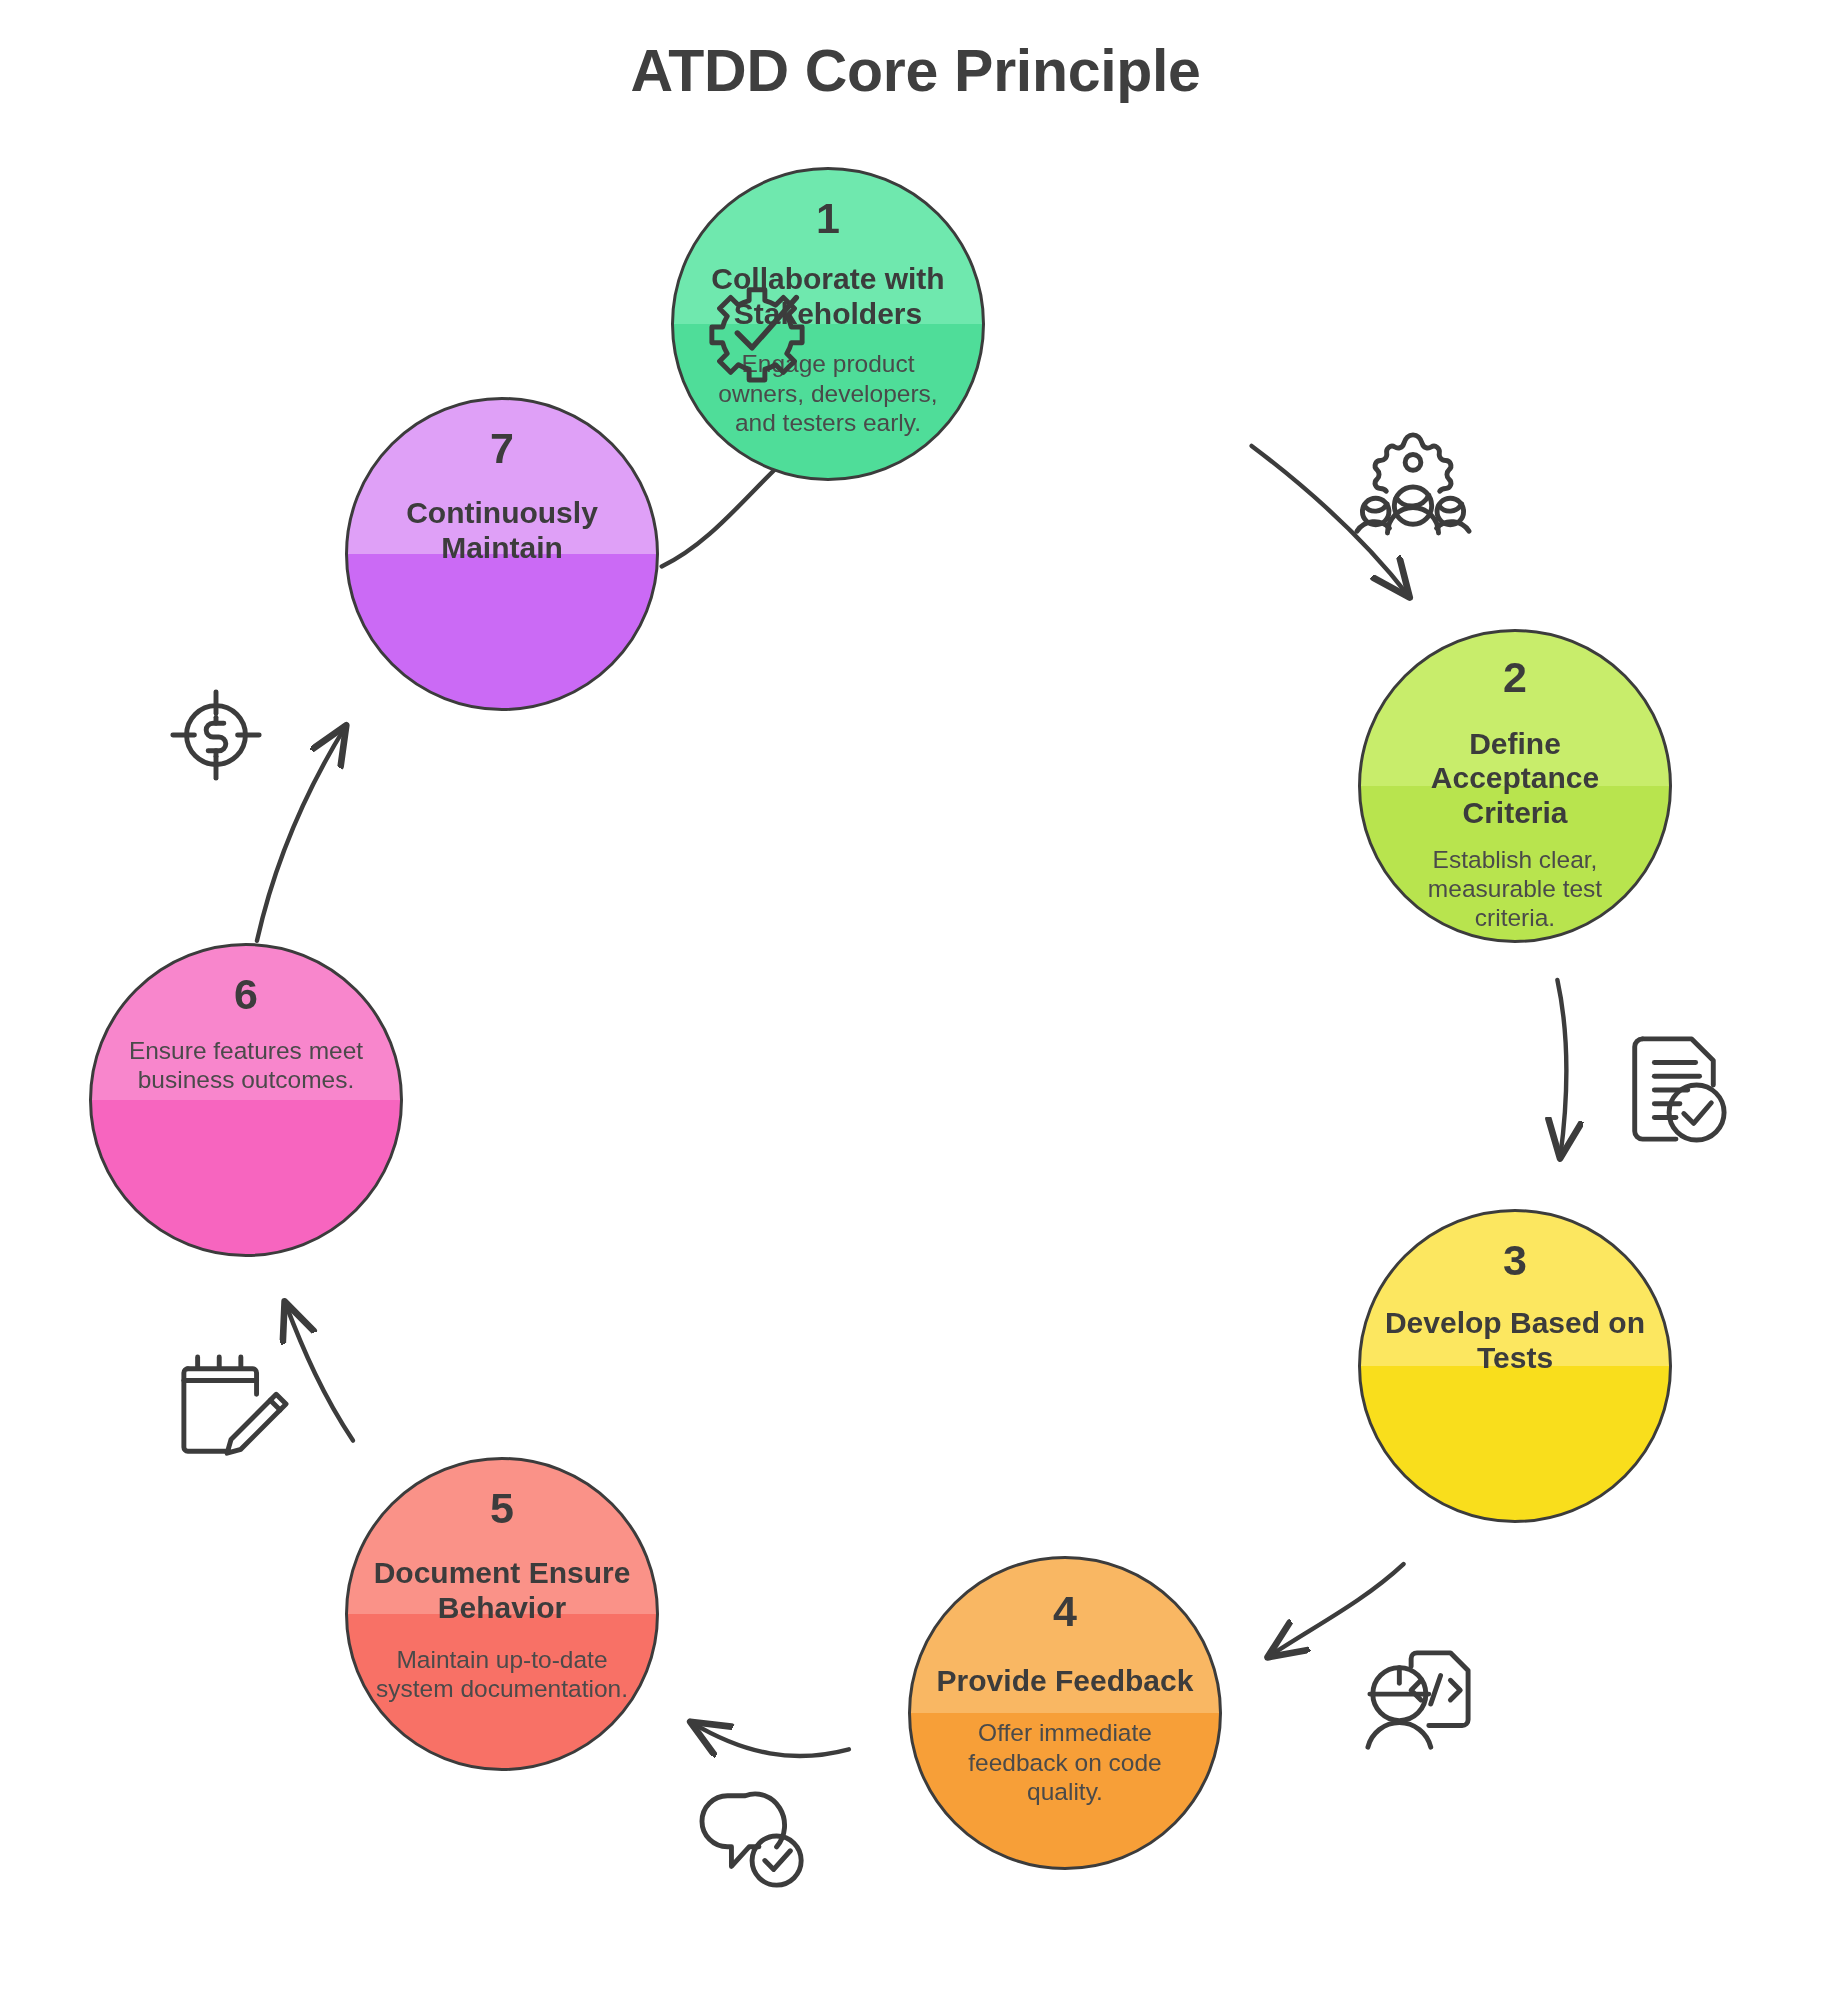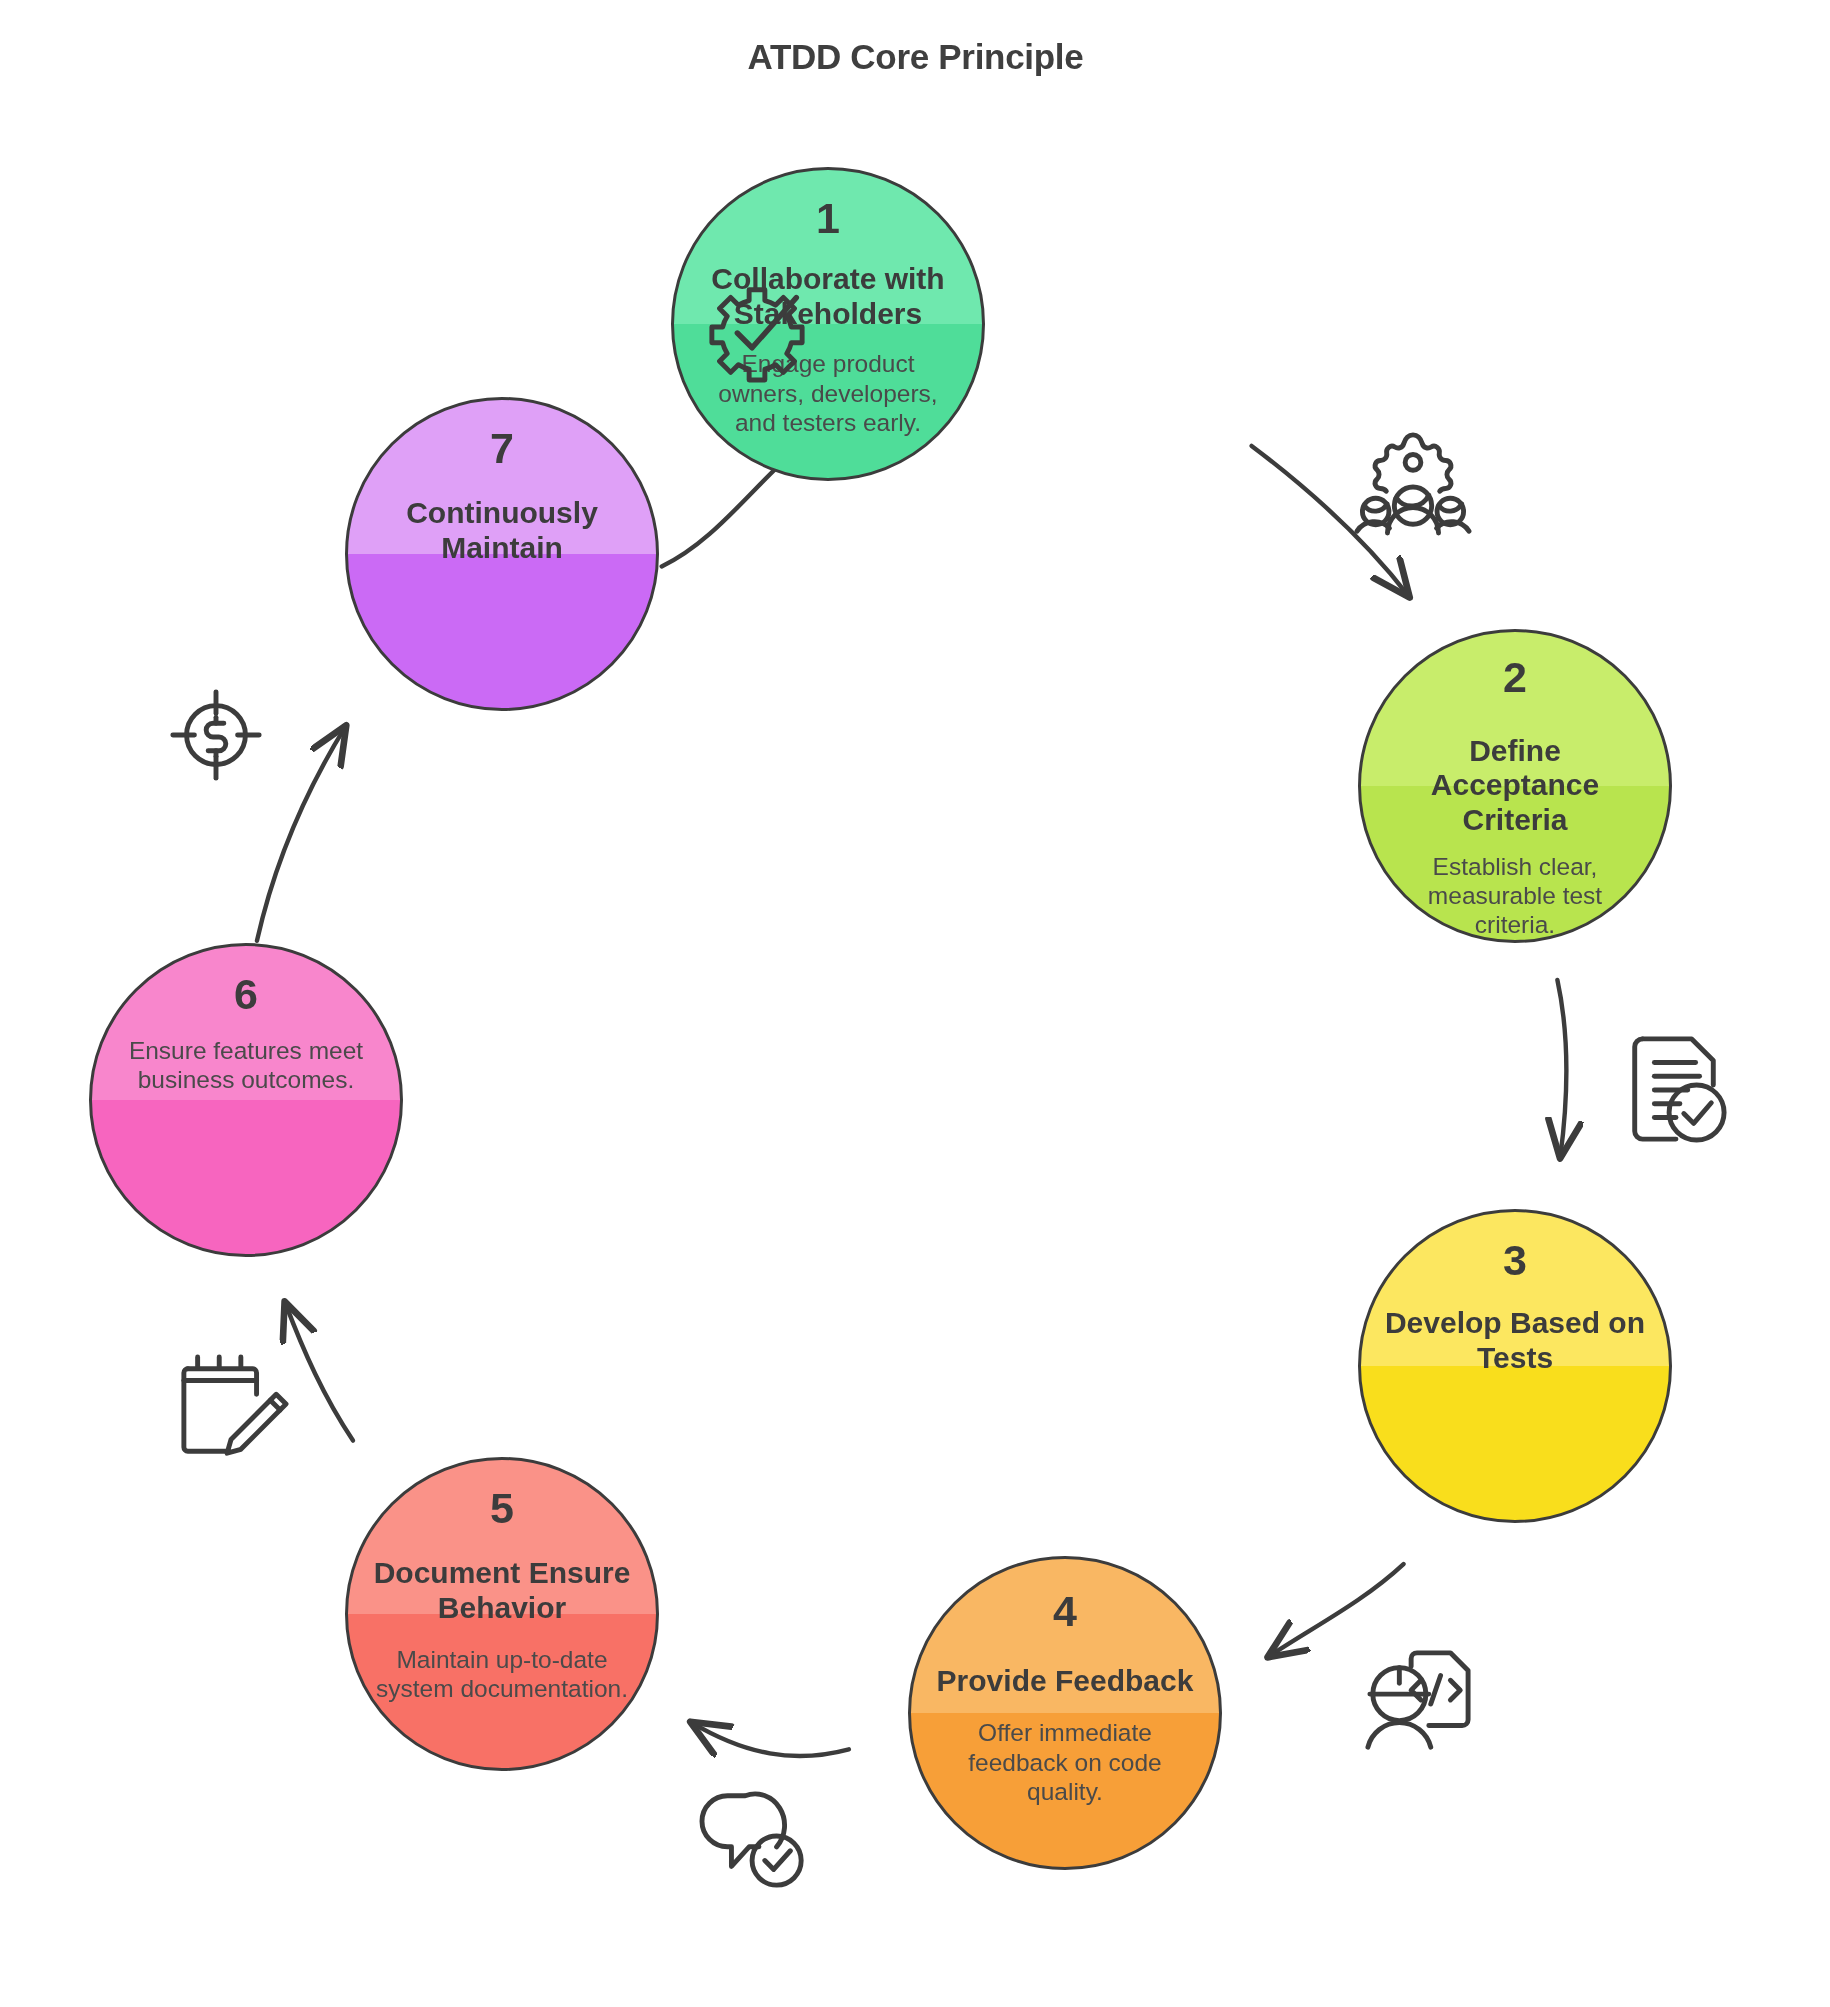--- a/index.html
+++ b/index.html
@@ -14,21 +14,21 @@
     color: #3d3d3d;
     overflow: hidden;
     position: relative;
   }
   #page-title {
     position: absolute;
     top: 37px;
     left: 0;
     width: 1831px;
     text-align: center;
-    font-size: 35px;
+    font-size: 59px;
     font-weight: bold;
     color: #3f3f3f;
     letter-spacing: -0.3px;
   }
   .stage {
     position: absolute;
     top: 0; left: 0;
     width: 1831px;
     height: 2007px;
   }
@@ -110,21 +110,21 @@
   <div class="node" style="left:671px; top:167px; width:314px; height:314px;
               background: linear-gradient(to bottom, #6FE8AE 0%, #6FE8AE 50%, #4FDD99 50%, #4FDD99 100%);">
     <div class="num" style="margin-top:27.4px;">1</div>
     <div class="ttl" style="margin-top:21.6px; max-width:245px;">Collaborate with Stakeholders</div>
     <div class="dsc" style="margin-top:17.6px; max-width:245px;">Engage product owners, developers, and testers early.</div>
   </div>
 
   <div class="node" style="left:1358px; top:629px; width:314px; height:314px;
               background: linear-gradient(to bottom, #C8ED6B 0%, #C8ED6B 50%, #B8E44E 50%, #B8E44E 100%);">
     <div class="num" style="margin-top:23.5px;">2</div>
-    <div class="ttl" style="margin-top:35px; max-width:196px;">Define Acceptance Criteria</div>
+    <div class="ttl" style="margin-top:28px; max-width:196px;">Define Acceptance Criteria</div>
     <div class="dsc" style="margin-top:13.7px; max-width:260px;">Establish clear, measurable test criteria.</div>
   </div>
 
   <div class="node" style="left:1358px; top:1209px; width:314px; height:314px;
               background: linear-gradient(to bottom, #FCE760 0%, #FCE760 50%, #F9DE1C 50%, #F9DE1C 100%);">
     <div class="num" style="margin-top:27.4px;">3</div>
     <div class="ttl" style="margin-top:23.5px; max-width:284px;">Develop Based on Tests</div>
   </div>
 
   <div class="node" style="left:908px; top:1556px; width:314px; height:314px;

